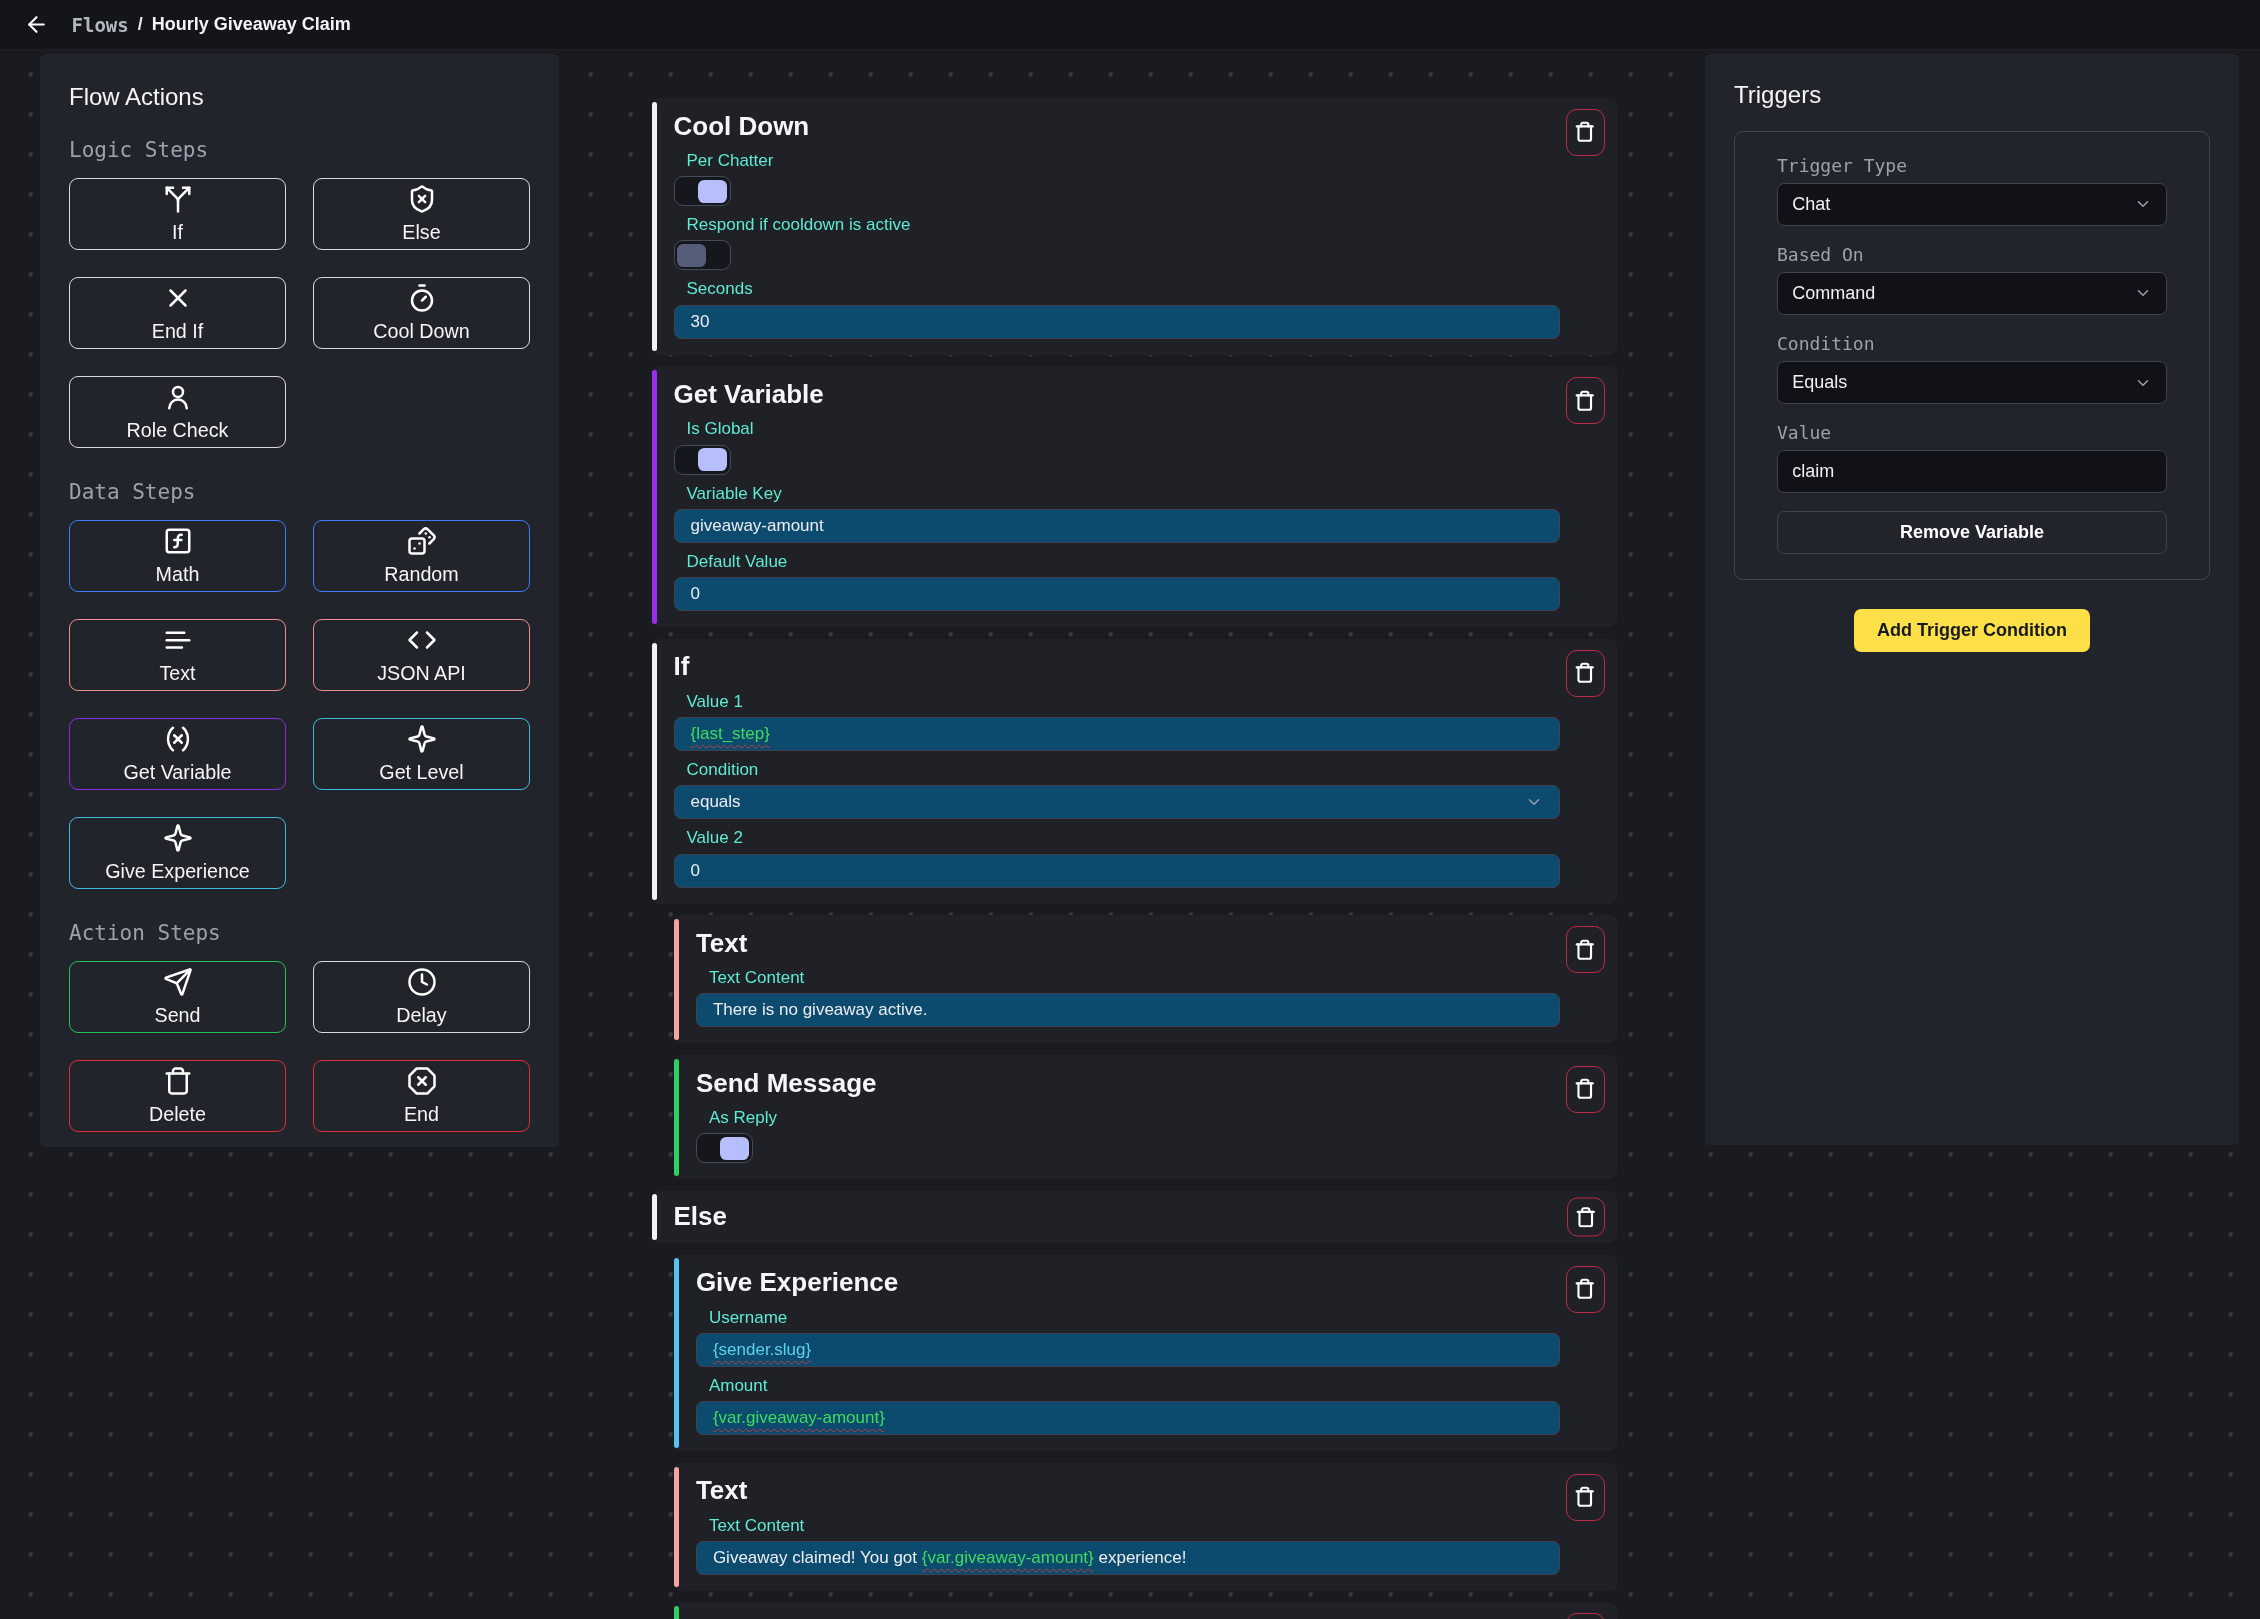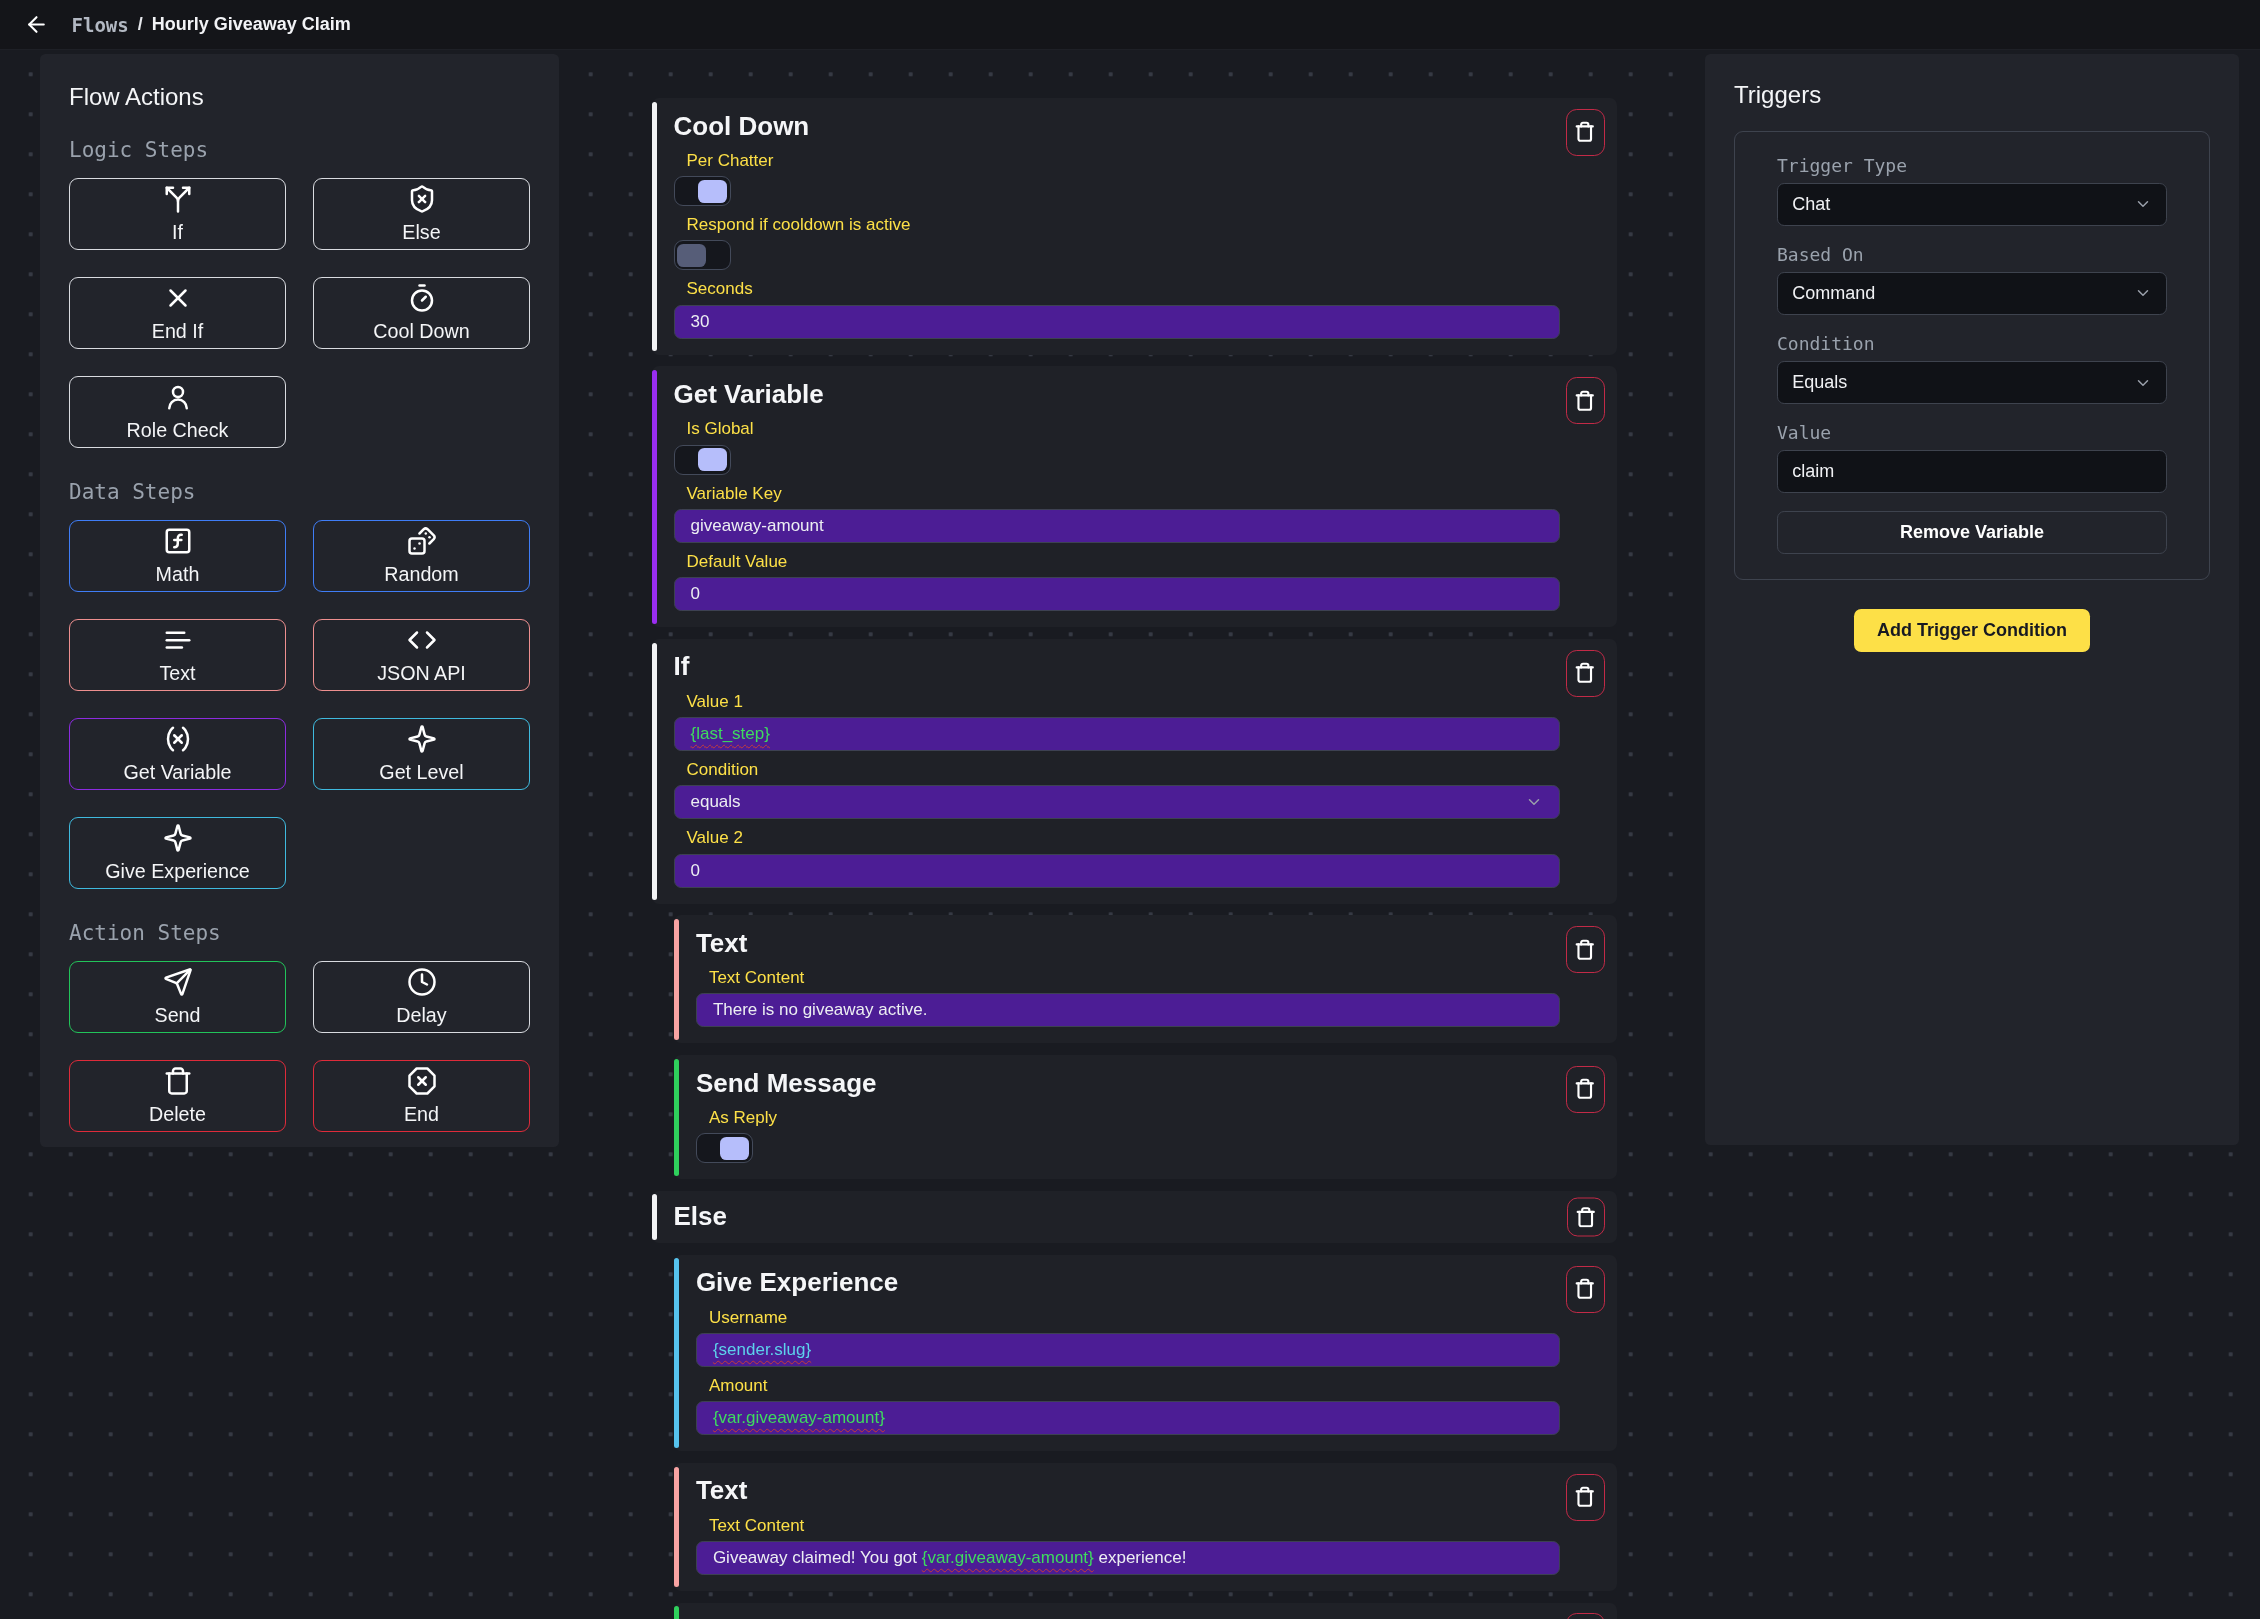--- a/index.html
+++ b/index.html
@@ -72,23 +72,23 @@
   .card::before{
     content:""; position:absolute; left:0; top:3.6px; bottom:3.6px; width:4.5px; border-radius:3.6px;
   }
   .bar-white::before { background:#f2f3f5; }
   .bar-purple::before{ background:#9a2df0; }
   .bar-salmon::before{ background:#f8a3a3; }
   .bar-green::before { background:#2fd05c; }
   .bar-cyan::before  { background:#56c3ee; }
 
   .card-title{ font-size:26px; font-weight:600; color:#f5f6f8; line-height:1.2; }
-  .field-label{ font-size:17px; color:#fde047; margin:9px 0 5.4px;padding-left:13px; }
+  .field-label{ font-size:17px; color:#5eead4; margin:9px 0 5.4px;padding-left:13px; }
   .tfield{
-    height:34px; background:#4c1d95; border:0.9px solid #3d4152; border-radius:7.2px;
+    height:34px; background:#0c4a6e; border:0.9px solid #3d4152; border-radius:7.2px;
     display:flex; align-items:center; padding:15px 16px; font-size:17px; color:#eceef2;
     cursor:text;
   }
   .sfield{ cursor:pointer; justify-content:space-between; }
   .chev{ color:#9aa0ab; display:flex; }
 
   .v-green{ color:#3edc5e; }
   .v-cyan { color:#5dd2ec; }
   .squiggle{ text-decoration:underline wavy #c43b3b 1.3px; text-underline-offset:4.5px; }
 

